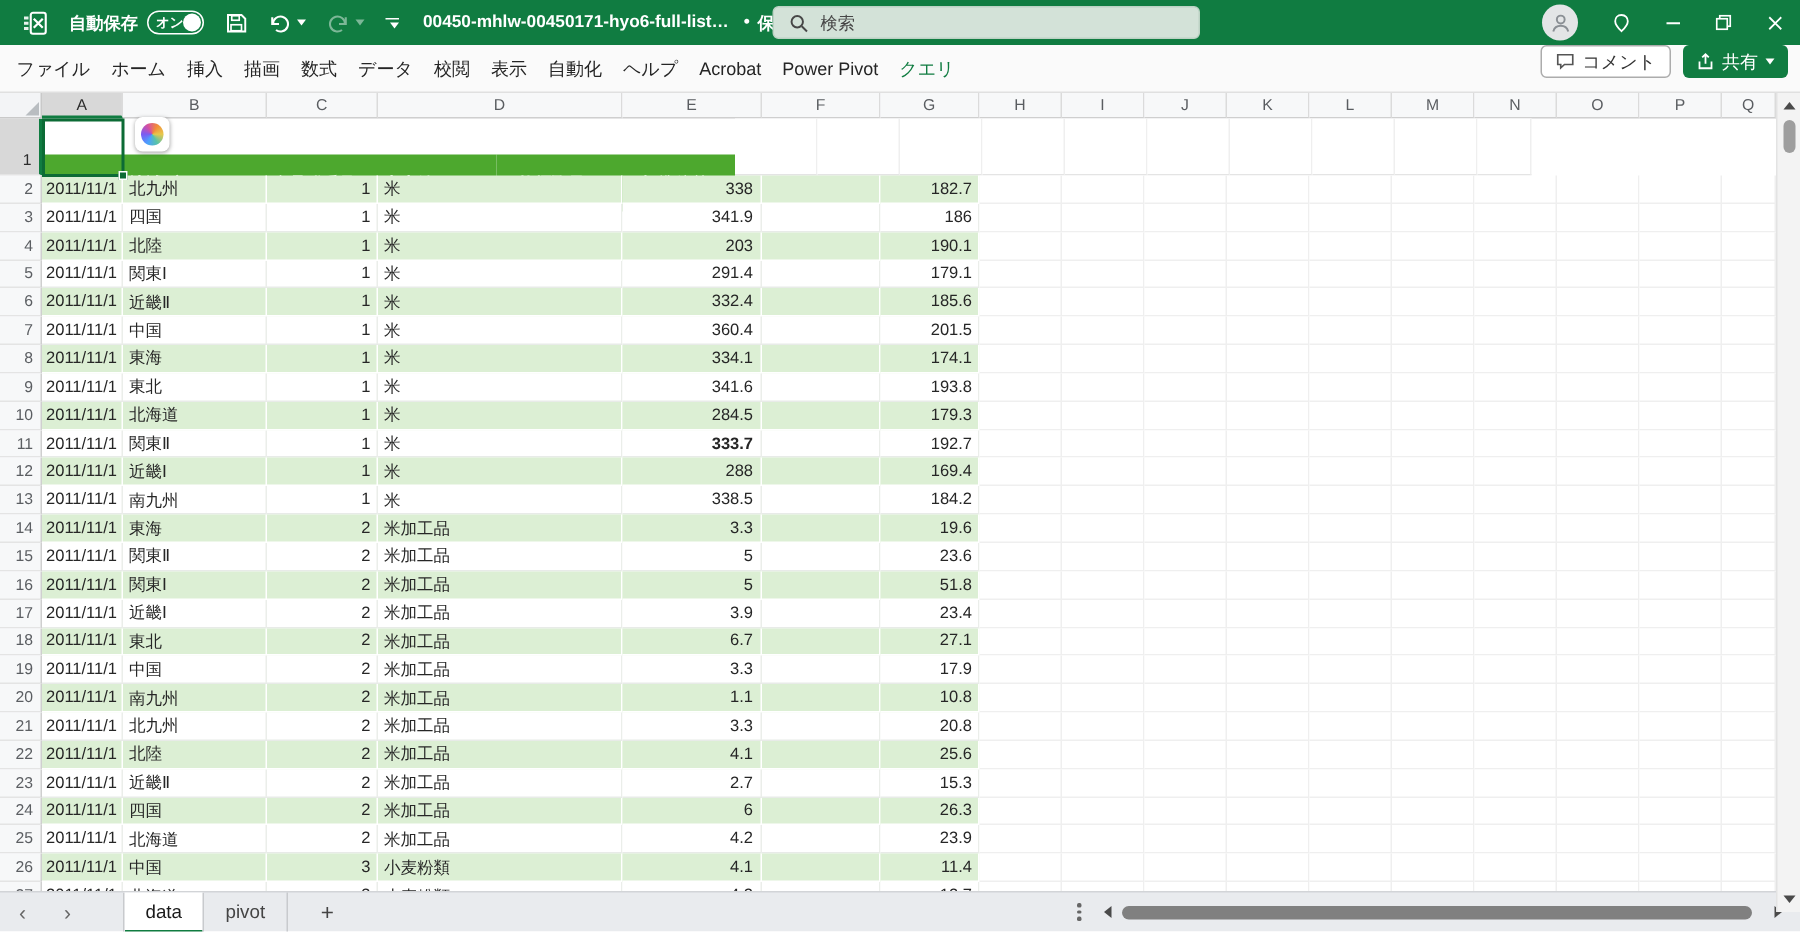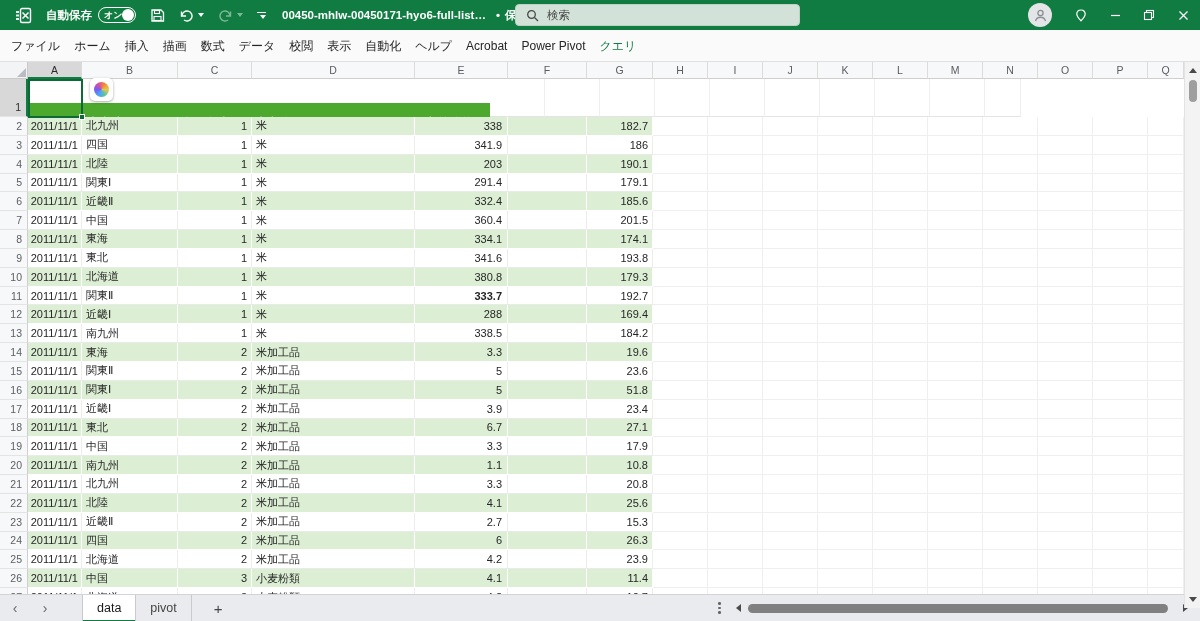--- a/index.html
+++ b/index.html
@@ -180,20 +180,36 @@
       <span class="rtab">数式</span>
       <span class="rtab">データ</span>
       <span class="rtab">校閲</span>
       <span class="rtab">表示</span>
       <span class="rtab">自動化</span>
       <span class="rtab">ヘルプ</span>
       <span class="rtab">Acrobat</span>
       <span class="rtab">Power Pivot</span>
       <span class="rtab ctx">クエリ</span>
     </div>
+  <div class="tabrow-right">
+    <span class="btn-comment">
+      <svg width="13" height="12" viewBox="0 0 13 12">
+        <path d="M1.5 1.5 H11.5 V8 H6 L3.5 10.3 V8 H1.5 Z" fill="none" stroke="#555" stroke-width="1.1"></path>
+      </svg>
+      <span>コメント</span>
+    </span>
+    <span class="btn-share">
+      <svg width="12" height="12" viewBox="0 0 12 12">
+        <path d="M6 7.5 V1.5 M3.8 3.3 L6 1.2 L8.2 3.3" fill="none" stroke="#fff" stroke-width="1.2"></path>
+        <path d="M2 6 v4.5 h8 V6" fill="none" stroke="#fff" stroke-width="1.2"></path>
+      </svg>
+      <span>共有</span>
+      <span class="dds"></span>
+    </span>
+  </div>
 </div>
 
 <div class="grid">
   <div class="hdr-row" id="col-headers">
       <div class="corner"></div>
       <div class="colhead sel" style="width: 54px;">A</div>
       <div class="colhead" style="width: 96px;">B</div>
       <div class="colhead" style="width: 74px;">C</div>
       <div class="colhead" style="width: 163px;">D</div>
       <div class="colhead" style="width: 93px;">E</div>
@@ -389,21 +405,21 @@
         <div class="cell fill" style="width: 55px;"></div>
         <div class="cell fill" style="width: 55px;"></div>
         <div class="cell fill" style="width: 36px;"></div>
       </div>
       <div class="row drow banded">
         <div class="gut drow">10</div>
         <div class="cell a-r pr3" style="width: 54px;">2011/11/1</div>
         <div class="cell a-l" style="width: 96px;">北海道</div>
         <div class="cell a-r" style="width: 74px;">1</div>
         <div class="cell a-l" style="width: 163px;">米</div>
-        <div class="cell a-r pr5" style="width: 93px;">380.8</div>
+        <div class="cell a-r pr5" style="width: 93px;">284.5</div>
         <div class="cell a-r" style="width: 79px;"></div>
         <div class="cell a-r" style="width: 66px;">179.3</div>
         <div class="cell fill" style="width: 55px;"></div>
         <div class="cell fill" style="width: 55px;"></div>
         <div class="cell fill" style="width: 55px;"></div>
         <div class="cell fill" style="width: 55px;"></div>
         <div class="cell fill" style="width: 55px;"></div>
         <div class="cell fill" style="width: 55px;"></div>
         <div class="cell fill" style="width: 55px;"></div>
         <div class="cell fill" style="width: 55px;"></div>

